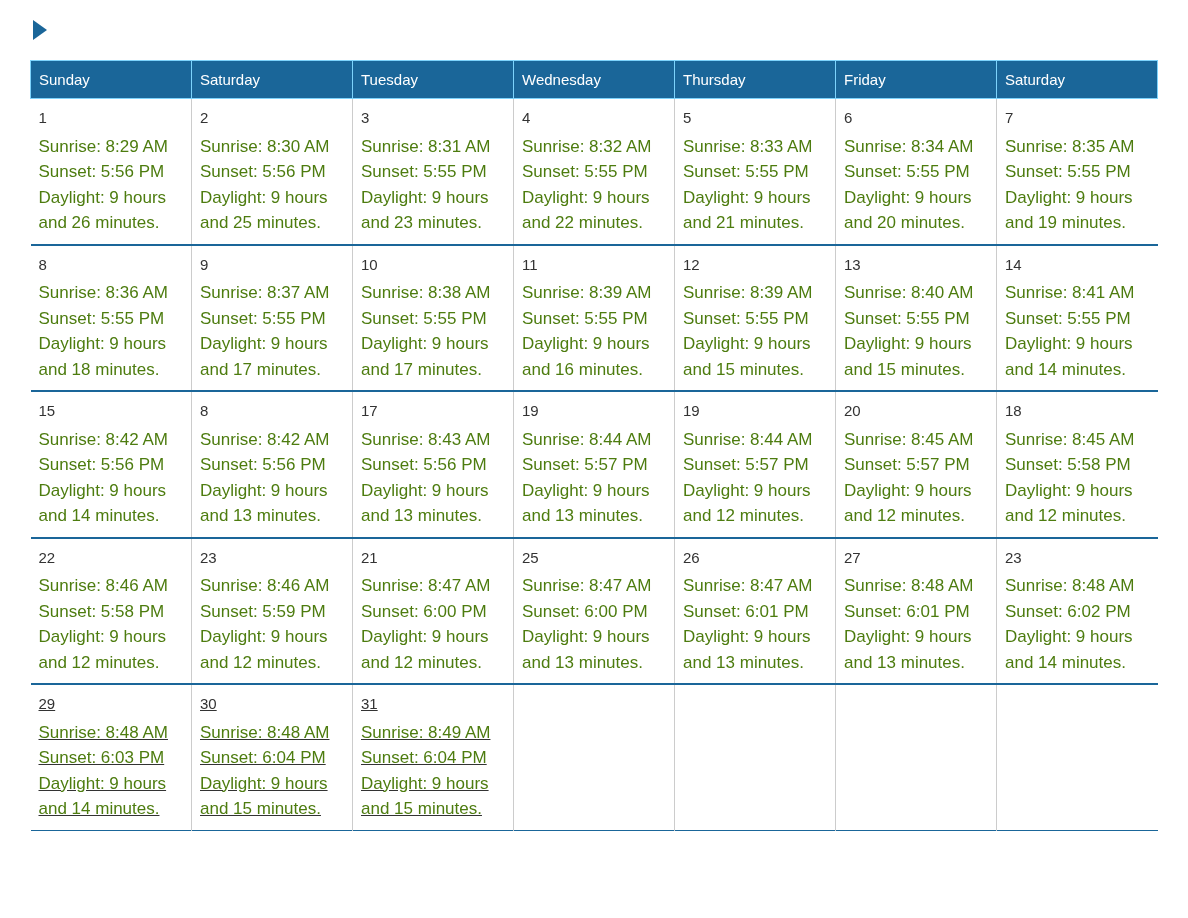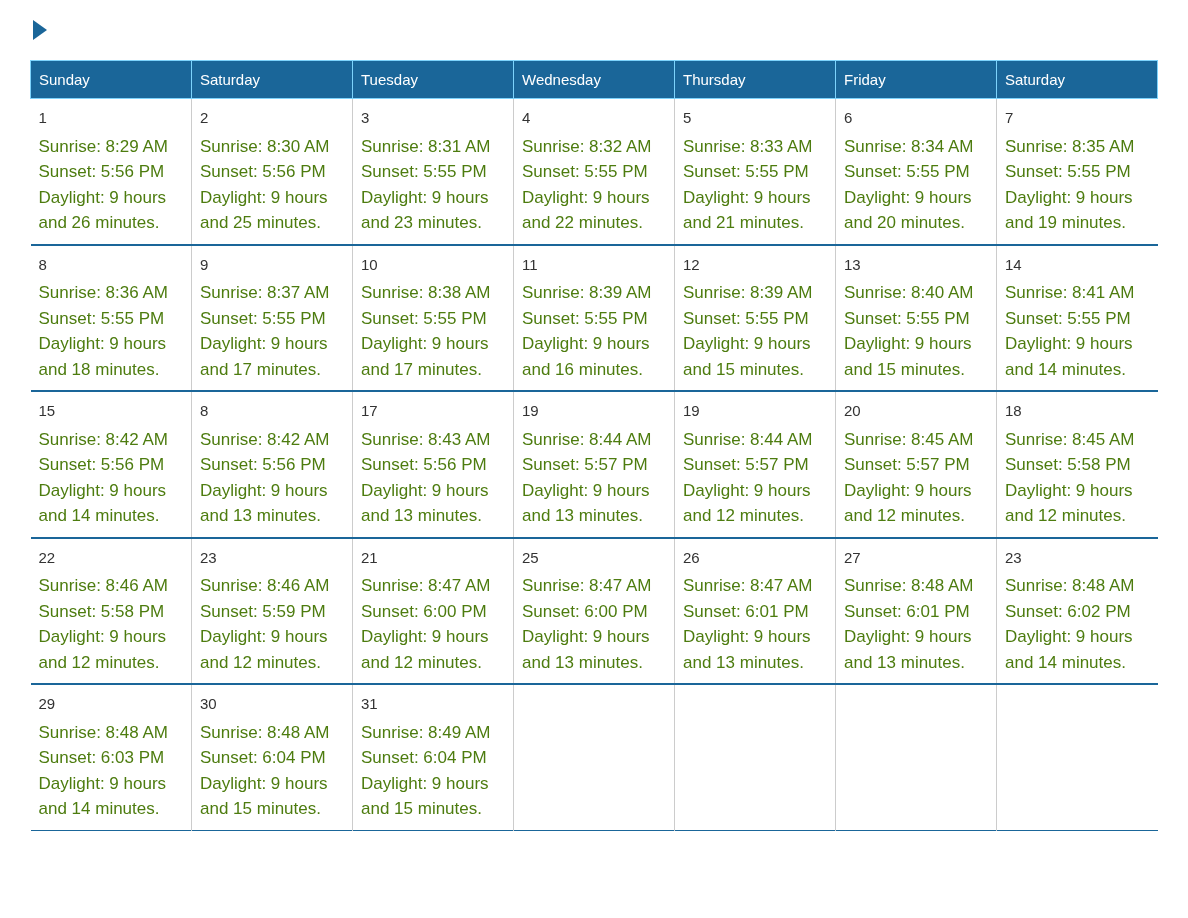--- a/index.html
+++ b/index.html
@@ -89,20 +89,21 @@
       font-size: 15px;
       font-weight: normal;
       margin-bottom: 4px;
     }
     .day-info {
       font-size: 17px;
       color: #4d7c0f;
     }
     tbody tr:last-child {
       border-bottom: 1px solid #1a6699;
+      text-decoration: underline;
     }
   </style>
 </head>
 <body>
 
 <div class="header">
   <div class="logo">
     <div class="logo-top">
       <span class="logo-general"></span>
       <div class="logo-arrow"></div>

